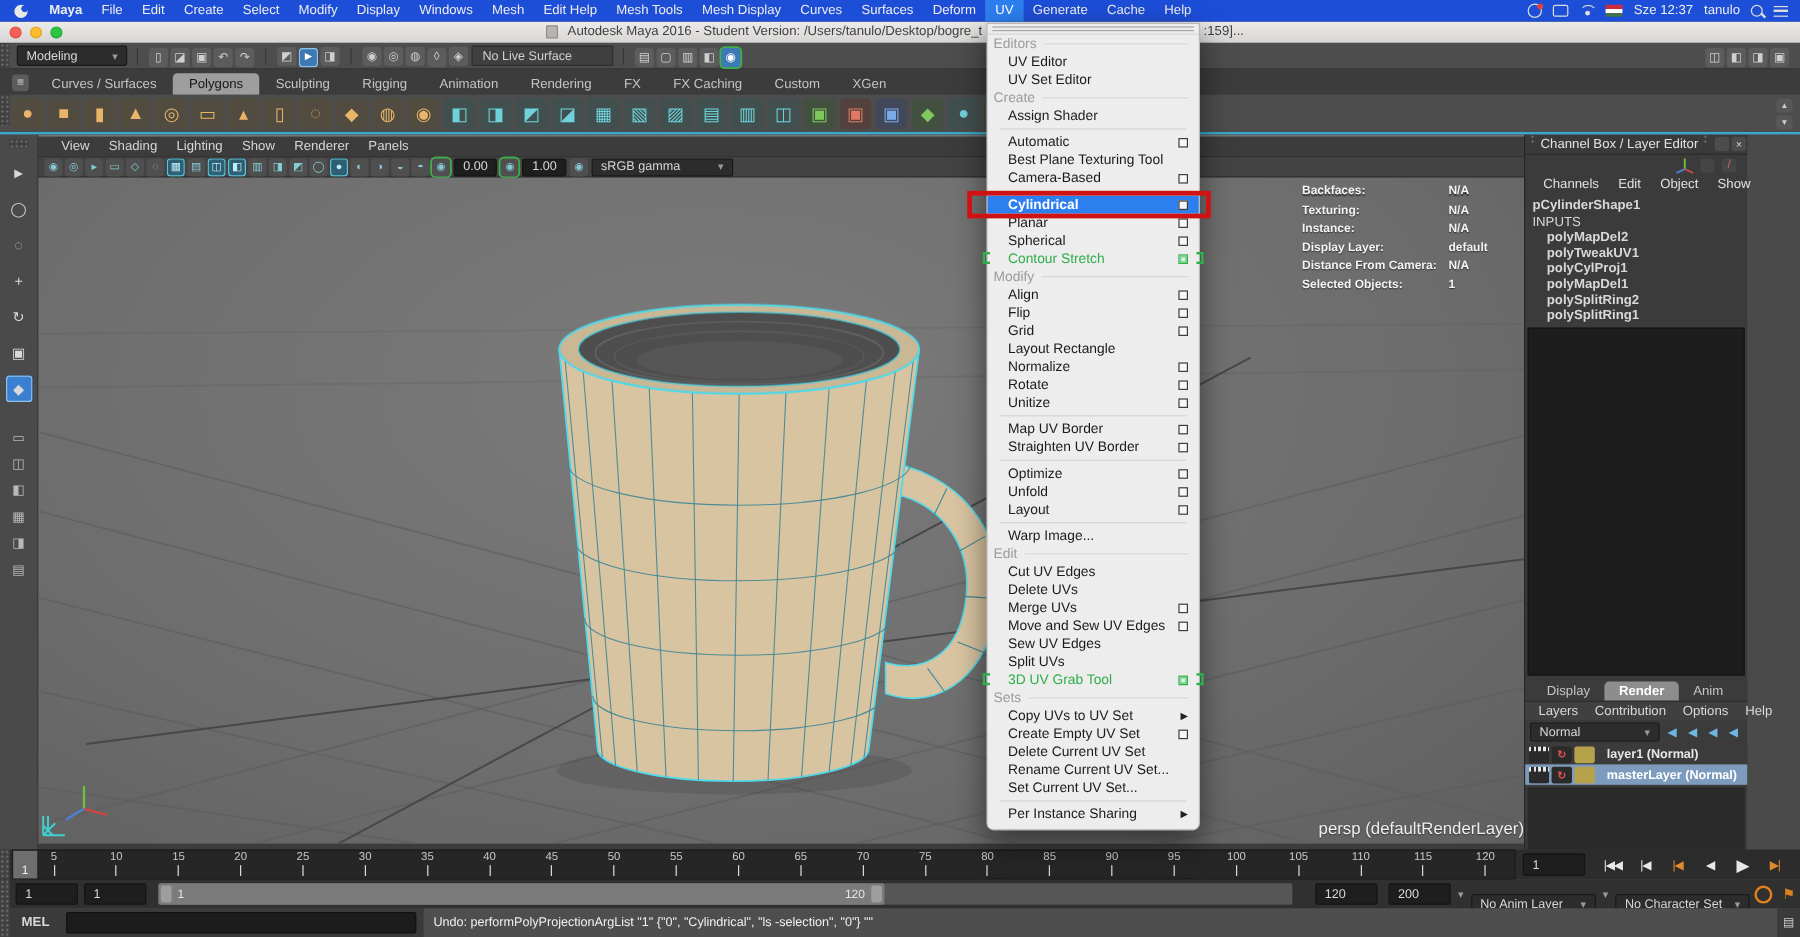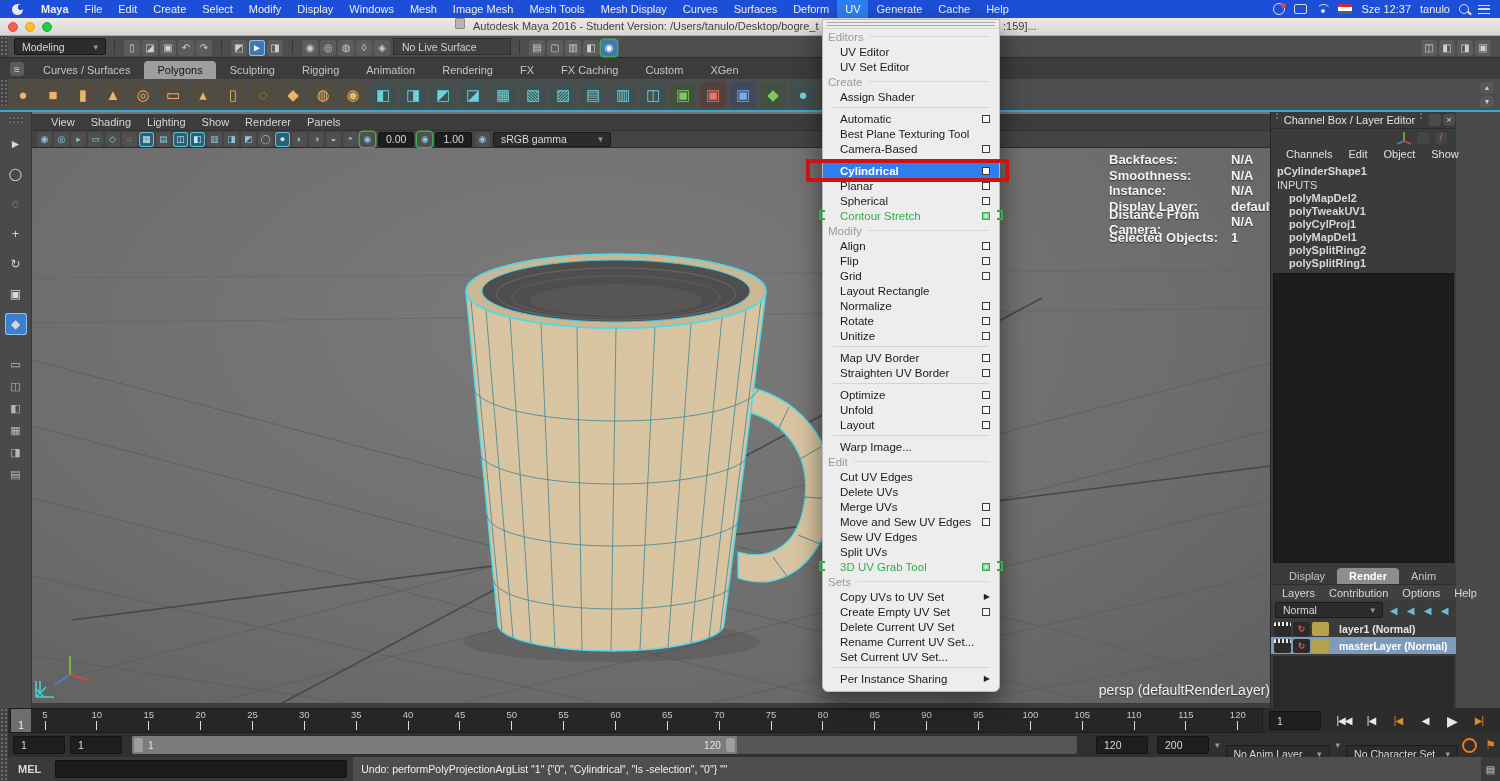--- a/index.html
+++ b/index.html
@@ -34,21 +34,21 @@
   [data-name="notification-center-icon"]::after{content:'';position:absolute;left:0;top:2.6px;width:12px;height:1.6px;background:#ddd;}
 
   
   .titlebar{position:absolute;left:0;top:18px;width:1500px;height:18px;
             background:linear-gradient(#eceae9,#d9d7d5);border-bottom:1px solid #aeacaa;color:#3f3f3f;font-size:11px;}
   .tlights{position:absolute;left:8px;top:4px;display:flex;gap:7px;}
   .tlight{width:10px;height:10px;border-radius:50%;}
   .tl-red{background:#f95f57;border:1px solid #dd4a43;}
   .tl-yellow{background:#fdbc2e;border:1px solid #e0a41f;}
   .tl-green{background:#29c83f;border:1px solid #1fa832;}
-  .tb-title{position:absolute;left:455px;top:0;line-height:17px;display:flex;gap:8px;white-space:nowrap;}
+  .tb-title{position:absolute;left:455px;top:0;line-height:17px;display:flex;align-items:center;gap:8px;white-space:nowrap;}
   .doc-ic{display:inline-block;width:10px;height:11px;background:#b8b6b4;border:1px solid #8e8c8a;border-radius:1px;}
   .tb-suffix{position:absolute;left:1003px;top:0;line-height:17px;}
 
   
   .chip{display:inline-flex;align-items:center;justify-content:center;width:17px;height:17px;border-radius:3px;
         background:#5c5c5c;color:#cfcfcf;font-size:10px;margin:0 1px;flex:none;}
   .chip.f-active{background:#3e79b4;color:#fff;box-shadow:inset 0 0 0 1px #8fc0ea;}
   .chip.f-greenframe{box-shadow:0 0 0 1.5px #3fae48;}
   .vsep{width:1px;height:14px;background:#363636;margin:0 6px;flex:none;}
   .grip{width:8px;align-self:stretch;background-color:#414141;flex:none;
@@ -98,21 +98,21 @@
   .vp-menus{height:16px;display:flex;align-items:center;gap:2px;font-size:11px;color:#d6d6d6;padding-left:12px;background:#3c3c3c;}
   .vp-menu-item{padding:0 7px;}
   .vp-toolbar{height:18px;display:flex;align-items:center;background:#434343;border-top:1px solid #333;border-bottom:1px solid #2c2c2c;padding-left:4px;}
   .vp-toolbar .chip{width:15px;height:15px;font-size:9px;background:#4f4f4f;color:#86ccd6;}
   .vp-toolbar .chip.f-active{background:#2e5f74;color:#bdeef6;box-shadow:inset 0 0 0 1px #5fc2d4;}
   .vp-toolbar .nfield{height:15px;margin:0 2px;}
   .vp-toolbar .dselect{height:15px;width:118px;justify-content:space-between;margin-left:2px;}
 
   .vp-view{position:relative;height:555px;background:radial-gradient(ellipse at 45% 32%, #7b7b7b, #6d6d6d 62%, #5f5f5f 100%);overflow:hidden;}
   .vp-svg{position:absolute;left:0;top:0;}
-  .hud{position:absolute;left:1053px;top:4px;font-size:13px;font-weight:bold;color:#f4f4f4;text-shadow:0 1px 1px rgba(0,0,0,.55);margin-left:24px;}
+  .hud{position:absolute;left:1053px;top:4px;font-size:10px;font-weight:bold;color:#f4f4f4;text-shadow:0 1px 1px rgba(0,0,0,.55);}
   .hud-row{display:flex;height:15.5px;align-items:center;}
   .hud-label{width:122px;}
   .hud-value{white-space:nowrap;}
   .cam-label{position:absolute;left:0;right:0;bottom:5px;text-align:right;font-size:14px;color:#efefef;text-shadow:0 1px 1px rgba(0,0,0,.5);}
   .axis-gizmo{position:absolute;left:16px;bottom:12px;}
   .origin-icon{position:absolute;left:0;bottom:0;}
 
   
   .rpanel{width:186px;background:#3b3b3b;border-left:1px solid #262626;display:flex;flex-direction:column;font-size:11px;color:#d8d8d8;}
   .rp-header{height:17px;display:flex;align-items:center;background:#3a3a3a;border-bottom:1px solid #2c2c2c;}
@@ -216,21 +216,21 @@
     <div class="mb-items" data-name="application-menus">
       <span class="mb-item f-bold" data-name="menu-item">Maya</span>
         <span class="mb-item" data-name="menu-item">File</span>
         <span class="mb-item" data-name="menu-item">Edit</span>
         <span class="mb-item" data-name="menu-item">Create</span>
         <span class="mb-item" data-name="menu-item">Select</span>
         <span class="mb-item" data-name="menu-item">Modify</span>
         <span class="mb-item" data-name="menu-item">Display</span>
         <span class="mb-item" data-name="menu-item">Windows</span>
         <span class="mb-item" data-name="menu-item">Mesh</span>
-        <span class="mb-item" data-name="menu-item">Image Mesh</span>
+        <span class="mb-item" data-name="menu-item">Edit Help</span>
         <span class="mb-item" data-name="menu-item">Mesh Tools</span>
         <span class="mb-item" data-name="menu-item">Mesh Display</span>
         <span class="mb-item" data-name="menu-item">Curves</span>
         <span class="mb-item" data-name="menu-item">Surfaces</span>
         <span class="mb-item" data-name="menu-item">Deform</span>
         <span class="mb-item f-active" data-name="menu-item">UV</span>
         <span class="mb-item" data-name="menu-item">Generate</span>
         <span class="mb-item" data-name="menu-item">Cache</span>
         <span class="mb-item" data-name="menu-item">Help</span>
     </div>
@@ -648,21 +648,21 @@
         </svg>
 
         <div class="hud" data-name="viewport-hud">
 
             <div class="hud-row" data-name="hud-row">
               <span class="hud-label" data-name="hud-label">Backfaces:</span>
               <span class="hud-value" data-name="hud-value">N/A</span>
             </div>
 
             <div class="hud-row" data-name="hud-row">
-              <span class="hud-label" data-name="hud-label">Smoothness:</span>
+              <span class="hud-label" data-name="hud-label">Texturing:</span>
               <span class="hud-value" data-name="hud-value">N/A</span>
             </div>
 
             <div class="hud-row" data-name="hud-row">
               <span class="hud-label" data-name="hud-label">Instance:</span>
               <span class="hud-value" data-name="hud-value">N/A</span>
             </div>
 
             <div class="hud-row" data-name="hud-row">
               <span class="hud-label" data-name="hud-label">Display Layer:</span>

